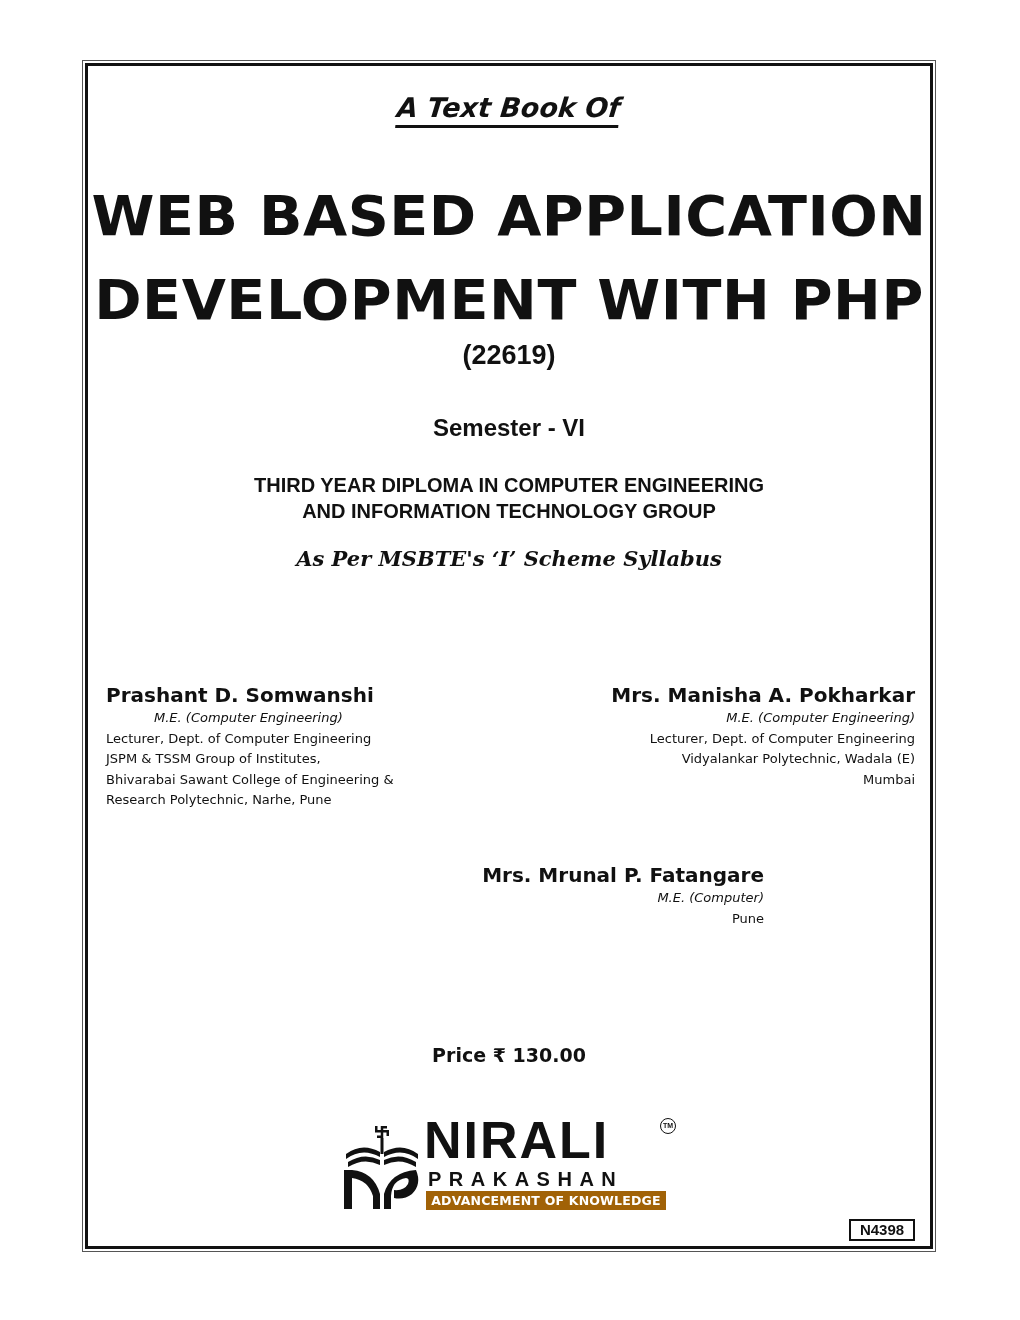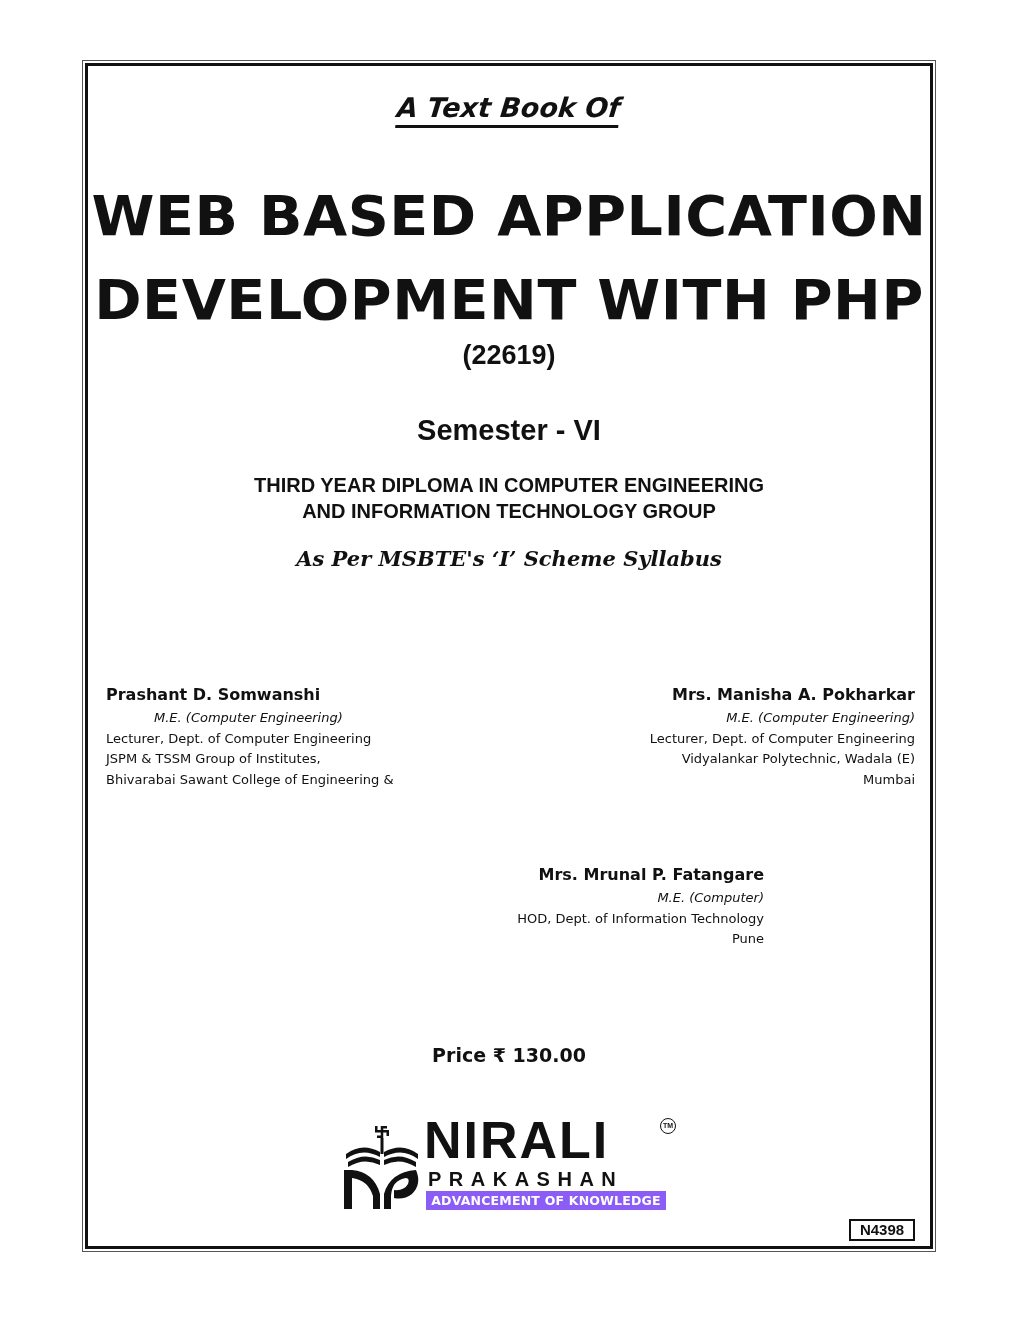--- a/index.html
+++ b/index.html
@@ -19,24 +19,24 @@
       font-size: 27px; letter-spacing: 0px;
     }
     .kicker span { display: inline-block; border-bottom: 3px solid #111; padding-bottom: 2px; transform: skewX(-6deg); }
     .title {
       font-family: "DejaVu Sans", sans-serif; font-weight: bold; font-size: 56px; letter-spacing: 0.5px;
       line-height: 1; transform: scaleX(1.02);
     }
     .t1 { top: 188px; }
     .t2 { top: 272px; }
     .code { top: 340px; font-family: "Liberation Sans", sans-serif; font-weight: bold; font-size: 27px; }
-    .semester { top: 414px; font-family: "Liberation Sans", sans-serif; font-weight: bold; font-size: 29px; }
+    .semester { top: 414px; font-family: "Liberation Sans", sans-serif; font-weight: bold; font-size: 24px; }
     .program { top: 472px; font-family: "Liberation Sans", sans-serif; font-weight: bold; font-size: 20px; line-height: 26px; }
     .syllabus { top: 546px; font-family: "DejaVu Serif", serif; font-weight: bold; font-style: italic; font-size: 21px; }
-    .author-name { font-family: "DejaVu Sans", sans-serif; font-weight: bold; font-size: 16px; line-height: 26px; }
+    .author-name { font-family: "DejaVu Sans", sans-serif; font-weight: bold; font-size: 20px; line-height: 26px; }
     .author-line { font-family: "DejaVu Sans", sans-serif; font-size: 13px; line-height: 20.5px; }
     .italic { font-style: italic; margin-left: 48px; }
     .a1 { left: 106px; top: 682px; width: 360px; text-align: left; }
     .a2 { left: 560px; top: 682px; width: 355px; text-align: right; }
     .a3 { left: 85px; width: 679px; top: 862px; text-align: right; }
     .price { top: 1044px; font-family: "DejaVu Sans", sans-serif; font-weight: bold; font-size: 19px; }
     .logo { left: 338px; top: 1118px; width: 345px; height: 95px; }
     .logo-mark { position: absolute; left: 4px; top: 6px; width: 80px; height: 85px; }
     .logo-name {
       position: absolute; left: 86px; top: -4px; font-family: "Liberation Sans", sans-serif; font-weight: bold;
@@ -44,21 +44,21 @@
     }
     .logo-tm {
       position: absolute; left: 322px; top: 0px; width: 14px; height: 14px; border: 1.5px solid #111; border-radius: 50%;
       font-family: "Liberation Sans", sans-serif; font-size: 7px; font-weight: bold; text-align: center; line-height: 14px;
     }
     .logo-sub {
       position: absolute; left: 90px; top: 51px; width: 238px; font-family: "Liberation Sans", sans-serif; font-weight: bold;
       font-size: 20px; letter-spacing: 7.5px; line-height: 1;
     }
     .logo-tag {
-      position: absolute; left: 88px; top: 73px; width: 240px; height: 19px; background: #8b5cf6; color: #fff;
+      position: absolute; left: 88px; top: 73px; width: 240px; height: 19px; background: #a16207; color: #fff;
       font-family: "DejaVu Sans", sans-serif; font-weight: bold; font-size: 12.5px; line-height: 19px; text-align: center;
       letter-spacing: 0.2px; white-space: nowrap;
     }
     .code-box {
       left: 849px; top: 1219px; width: 66px; height: 22px; border: 2px solid #111; box-sizing: border-box;
       font-family: "Liberation Sans", sans-serif; font-weight: bold; font-size: 15px; line-height: 18px; text-align: center;
     }
   </style>
 </head>
 <body>
@@ -82,34 +82,34 @@
 </div>
 
 <div class="abs center syllabus">As Per MSBTE's ‘I’ Scheme Syllabus</div>
 
 <div class="abs a1">
   <div class="author-name">Prashant D. Somwanshi</div>
   <div class="author-line italic">M.E. (Computer Engineering)</div>
   <div class="author-line">Lecturer, Dept. of Computer Engineering</div>
   <div class="author-line">JSPM &amp; TSSM Group of Institutes,</div>
   <div class="author-line">Bhivarabai Sawant College of Engineering &amp;</div>
+  <div class="author-line">Research Polytechnic, Narhe, Pune</div>
 </div>
 
 <div class="abs a2">
   <div class="author-name">Mrs. Manisha A. Pokharkar</div>
   <div class="author-line italic">M.E. (Computer Engineering)</div>
   <div class="author-line">Lecturer, Dept. of Computer Engineering</div>
   <div class="author-line">Vidyalankar Polytechnic, Wadala (E)</div>
   <div class="author-line">Mumbai</div>
 </div>
 
 <div class="abs a3">
   <div class="author-name">Mrs. Mrunal P. Fatangare</div>
   <div class="author-line italic">M.E. (Computer)</div>
-  <div class="author-line">HOD, Dept. of Information Technology</div>
   <div class="author-line">Pune</div>
 </div>
 
 <div class="abs center price">
   <span>Price</span>
   <span>₹</span>
   <span>130.00</span>
 </div>
 
 <div class="abs logo">

